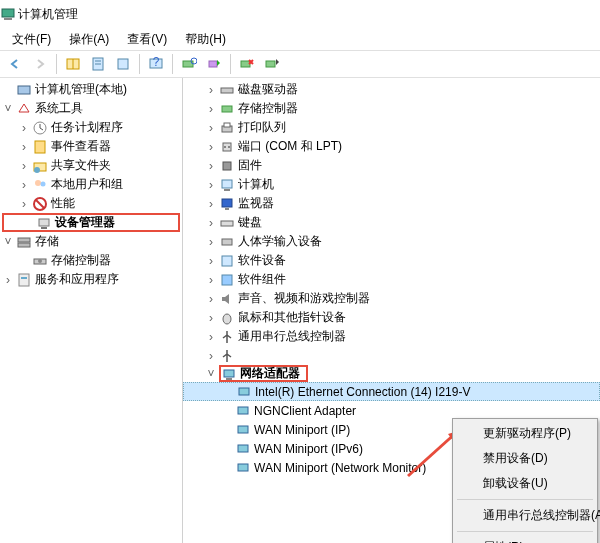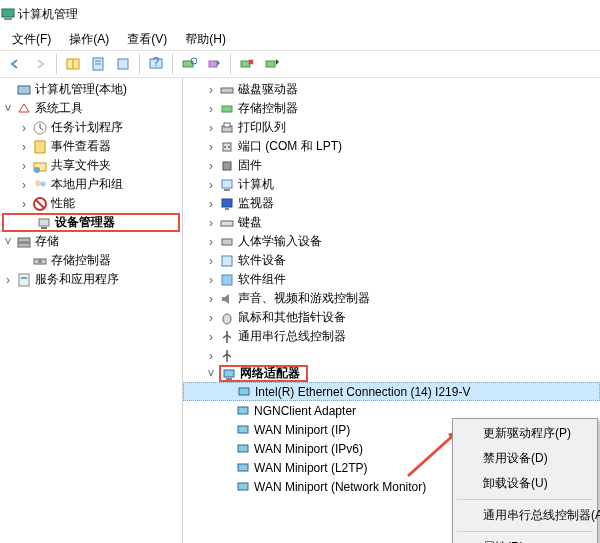--- a/index.html
+++ b/index.html
@@ -442,29 +442,20 @@
           </span>
           <span>WAN Miniport (IPv6)</span>
         </div>
       <div class="row">
           <span class="ind" style="width:52px"></span>
           <span class="ic">
             <svg width="16" height="16">
               <rect x="3" y="4" width="10" height="7" fill="#8cd" stroke="#369"></rect>
             </svg>
           </span>
-          <span>WAN Miniport (L2TP)</span>
-        </div>
-      <div class="row">
-          <span class="ind" style="width:52px"></span>
-          <span class="ic">
-            <svg width="16" height="16">
-              <rect x="3" y="4" width="10" height="7" fill="#8cd" stroke="#369"></rect>
-            </svg>
-          </span>
           <span>WAN Miniport (Network Monitor)</span>
         </div>
     </div>
   </div>
 </div>
 
 <div class="ctxmenu" style="left:452px; top:418px; width:146px;">
   <div class="mi">更新驱动程序(P)</div>
   <div class="mi">禁用设备(D)</div>
   <div class="mi">卸载设备(U)</div>

